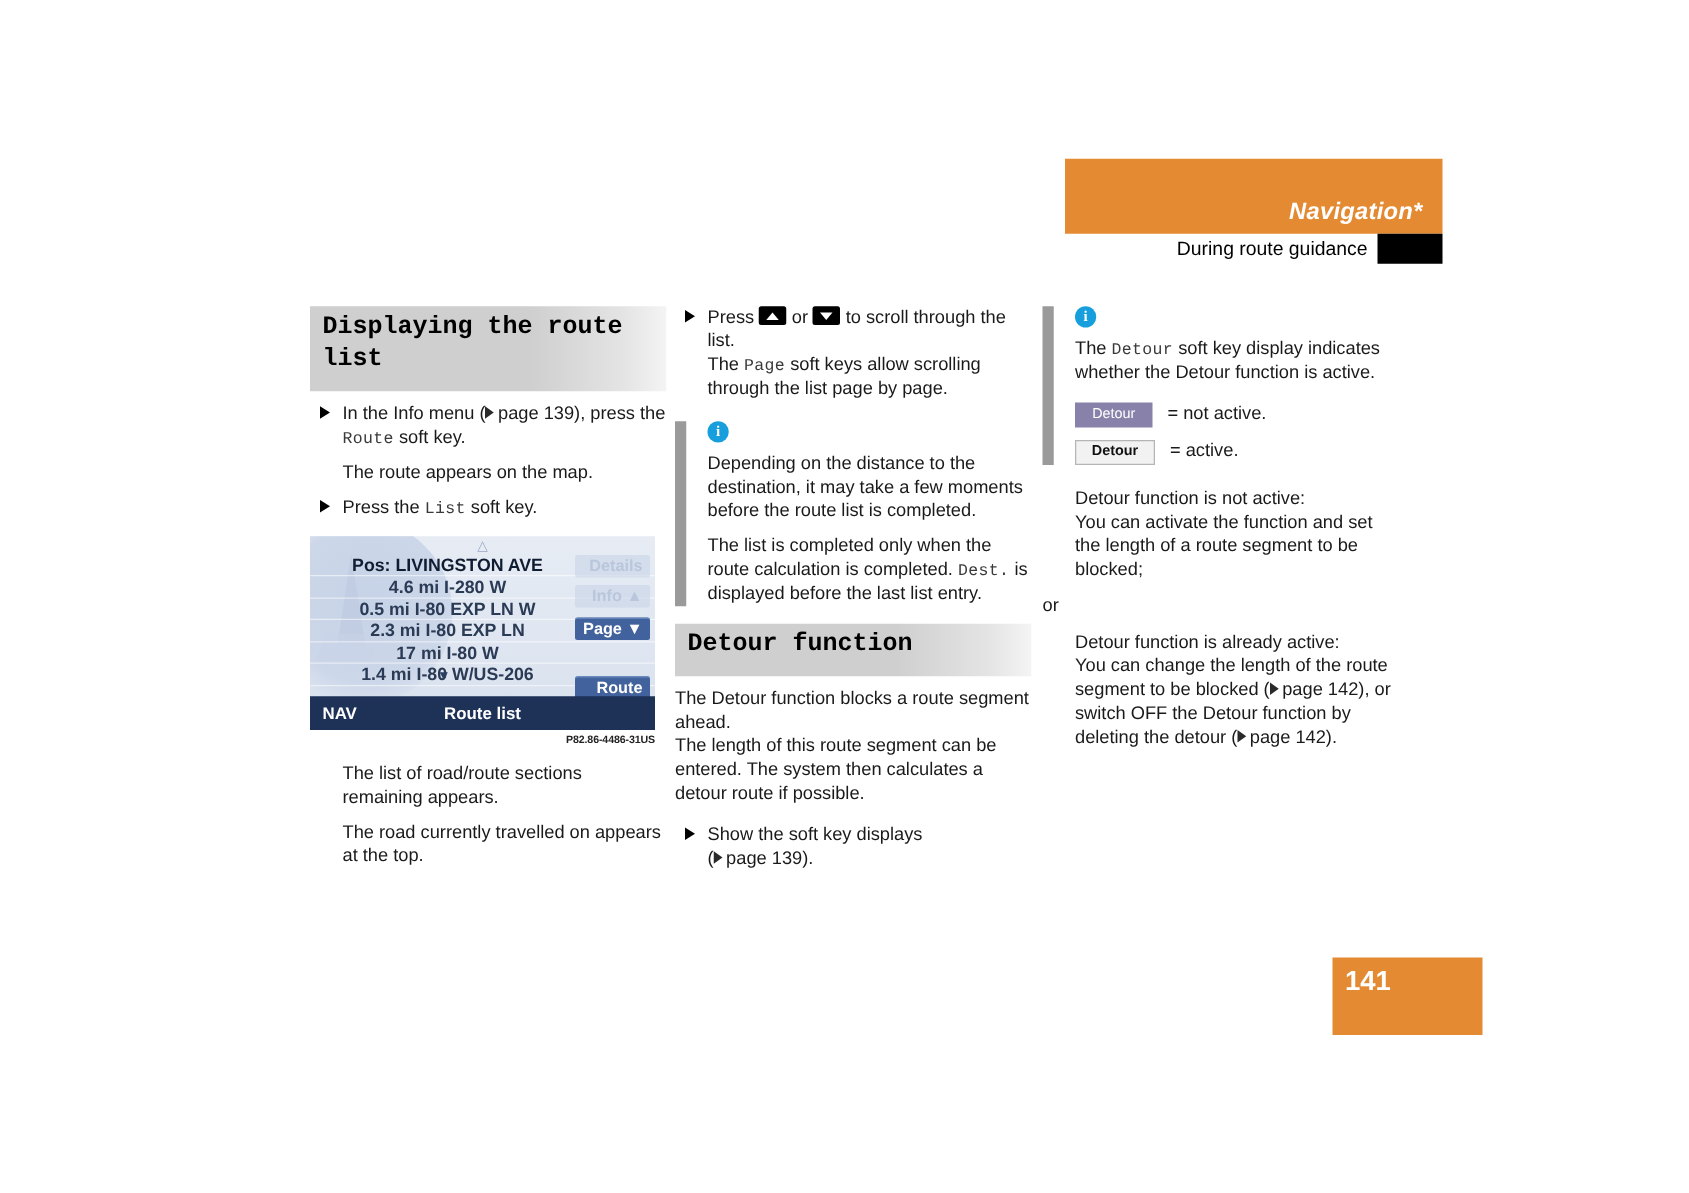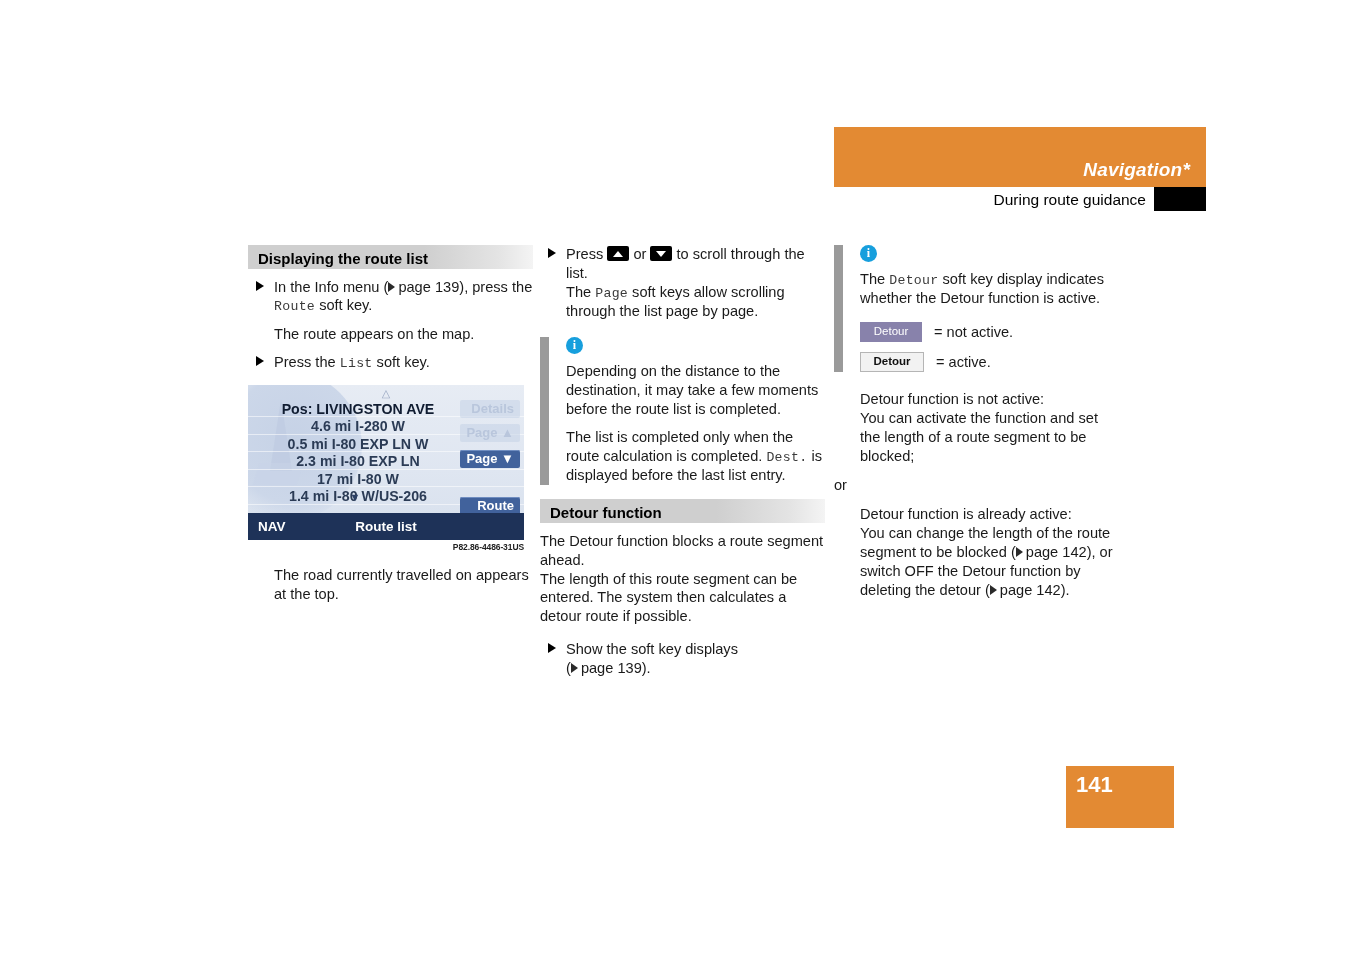--- a/index.html
+++ b/index.html
@@ -13,23 +13,23 @@
     font-family: "Liberation Sans", sans-serif;
     color: #000000;
     position: relative;
     overflow: hidden;
     -webkit-font-smoothing: antialiased;
   }
 
   
   .header-block {
     position: absolute;
-    left: 834px;
+    left: 852px;
     top: 127px;
-    width: 372px;
+    width: 302px;
   }
   .header-orange {
     background: #e38a33;
     height: 60px;
     position: relative;
   }
   .header-title {
     position: absolute;
     right: 16px;
     bottom: 6px;
@@ -71,24 +71,25 @@
     color: #1a1a1a;
   }
   .col-1 { left: 248px; }
   .col-2 { left: 540px; }
   .col-3 { left: 834px; }
 
   
   .sec-head {
     background: linear-gradient(to right, #cfcfcf 0%, #cfcfcf 62%, #e4e4e4 88%, #f4f4f4 100%);
     font-weight: bold;
-    font-size: 15px;
-    padding: 4px 0 0 10px;
+    font-size: 20px;
+    padding: 4px 0 12px 10px;
     color: #000;
     margin-bottom: 9px;
+    font-family: Liberation Mono, monospace;
   }
 
   
   .step {
     position: relative;
     padding-left: 26px;
     margin-bottom: 9px;
   }
   .step .tri {
     position: absolute;
@@ -333,21 +334,21 @@
     letter-spacing: -0.1px;
     margin: 2px 0 13px 0;
     width: 276px;
   }
 
   
   .pagebox {
     position: absolute;
     left: 1066px;
     top: 766px;
-    width: 108px;
+    width: 120px;
     height: 62px;
     background: #e38a33;
   }
   .pagebox span {
     position: absolute;
     left: 10px;
     top: 6px;
     color: #ffffff;
     font-size: 22px;
     font-weight: bold;
@@ -394,21 +395,21 @@
         <span>Pos: LIVINGSTON AVE</span>
         <span class="shot-softkey sk-dim">Details</span>
       </div>
 
       <div class="shot-line">
         <span>4.6 mi I-280 W</span>
       </div>
 
       <div class="shot-line">
         <span>0.5 mi I-80 EXP LN W</span>
-        <span class="shot-softkey sk-dim" style="top:-11px;">Page ▲</span>
+        <span class="shot-softkey sk-dim" style="top:-11px;">Info ▲</span>
       </div>
 
       <div class="shot-line">
         <span>2.3 mi I-80 EXP LN</span>
         <span class="shot-softkey sk-on" style="top:-2px;">Page ▼</span>
       </div>
 
       <div class="shot-line">
         <span>17 mi I-80 W</span>
       </div>
@@ -421,20 +422,21 @@
 
     <div class="shot-caret-dn">▼</div>
 
     <div class="shot-footer">
       <span class="nav-lbl">NAV</span>
       <span class="title-lbl">Route list</span>
     </div>
   </div>
   <div class="shot-caption">P82.86-4486-31US</div>
 
+  <div class="indent">The list of road/route sections remaining appears.</div>
   <div class="indent">The road currently travelled on appears at the top.</div>
 </div>
 
 <div class="col col-2">
 
   <div class="step">
     <span class="tri"></span>
     <span>Press </span><span class="keybtn up"></span><span> or </span><span class="keybtn down"></span><span> to scroll through the list.</span>
   </div>
 

